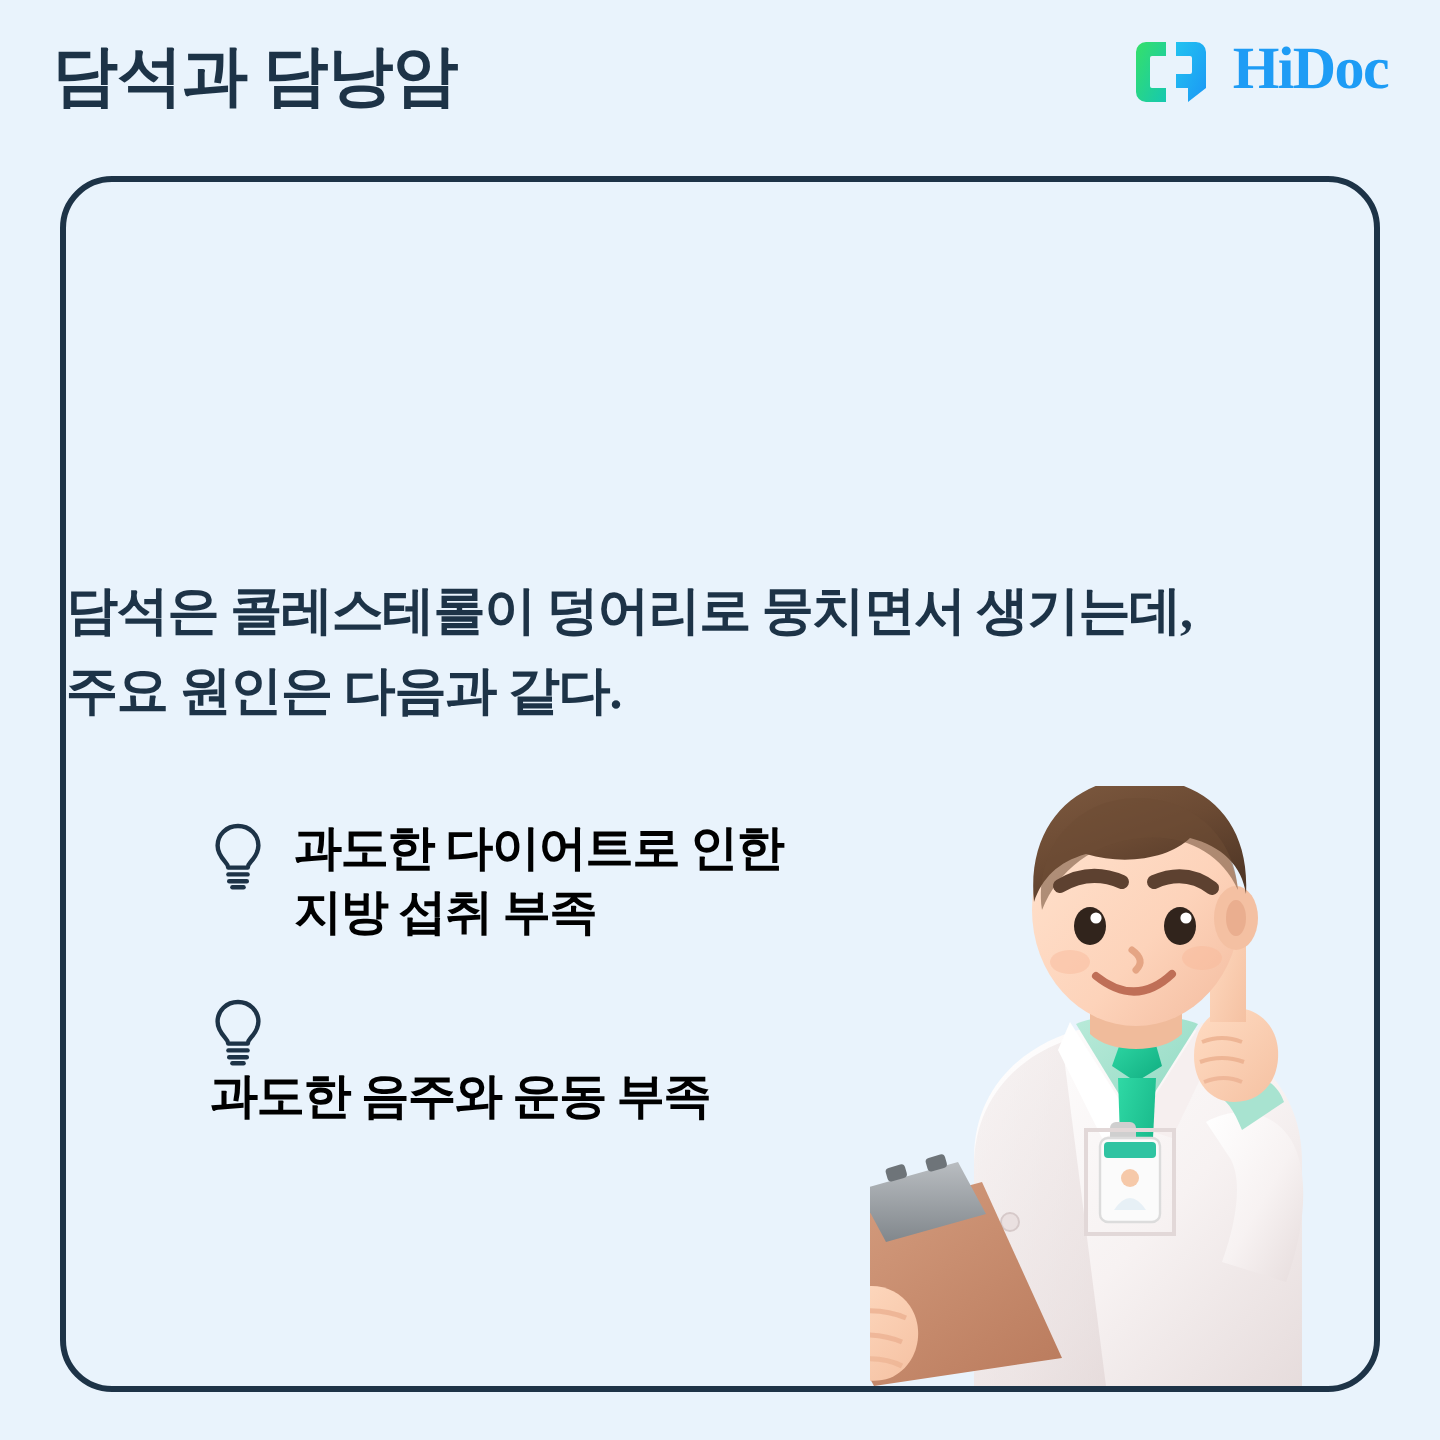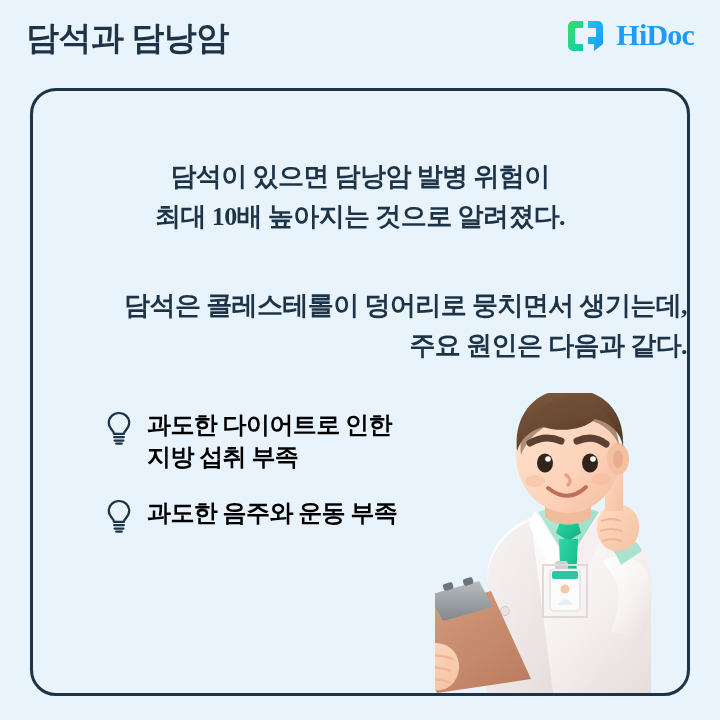--- a/index.html
+++ b/index.html
@@ -56,40 +56,40 @@
     width:100%;
     text-align:center;
     font-size:26px; font-weight:bold;
     color:#1d3347;
     line-height:1.52;
     letter-spacing:-0.6px;
   }
   #cause-text {
     position:absolute; left:0; top:195px;
     width:100%;
-    text-align:right;
+    text-align:left;
     font-size:26px; font-weight:bold;
     color:#1d3347;
     line-height:1.52;
     letter-spacing:-0.6px;
   }
 
   
   #cause-list {
     position:absolute;
     left:72px; top:318px;
     width:430px;
     z-index:3;
   }
   .cause-item {
     display:flex;
     align-items:flex-start;
     margin-bottom:24px;
   }
-  .cause-item:last-child { margin-bottom:0; }
+  .cause-item:last-child { margin-bottom:0;flex-direction:column; }
   .bulb-icon {
     flex:0 0 auto;
     width:28px; height:34px;
     margin-right:14px;
     margin-top:2px;
   }
   .cause-label {
     font-size:24px; font-weight:bold;
     color:#000000;
     line-height:1.34;
@@ -129,22 +129,20 @@
         </defs>
         <path d="M16 1 H6 A5 5 0 0 0 1 6 V26 A5 5 0 0 0 6 31 H16 V24 H9 A1 1 0 0 1 8 23 V9 A1 1 0 0 1 9 8 H16 Z" fill="url(#gGreen)"></path>
         <path d="M21 1 H31 A5 5 0 0 1 36 6 V24 L27 31 V24 H21 V17 H28 A1 1 0 0 0 29 16 V9 A1 1 0 0 0 28 8 H21 Z" fill="url(#gBlue)"></path>
       </svg>
       <div id="brand-name">HiDoc</div>
     </div>
   </div>
 
   <div id="card">
 
-    <div id="lead-text" style="white-space:pre-line">담석이 있으면 담낭암 발병 위험이
-최대 10배 높아지는 것으로 알려졌다.</div>
 
     <div id="cause-text" style="white-space:pre-line">담석은 콜레스테롤이 덩어리로 뭉치면서 생기는데,
 주요 원인은 다음과 같다.</div>
 
     <div id="cause-list">
 
       <div class="cause-item">
         <svg class="bulb-icon" viewBox="0 0 28 34">
           <path d="M14 2 C8.2 2 3.8 6.4 3.8 11.8 c0 3.6 1.9 6 3.7 8 1 1.1 1.5 1.9 1.6 3 h9.8 c0.1-1.1 0.6-1.9 1.6-3 1.8-2 3.7-4.4 3.7-8 C24.2 6.4 19.8 2 14 2 Z" fill="none" stroke="#1d3347" stroke-width="2.2" stroke-linejoin="round"></path>
           <line x1="9.2" y1="26.2" x2="18.8" y2="26.2" stroke="#1d3347" stroke-width="2.2" stroke-linecap="round"></line>

